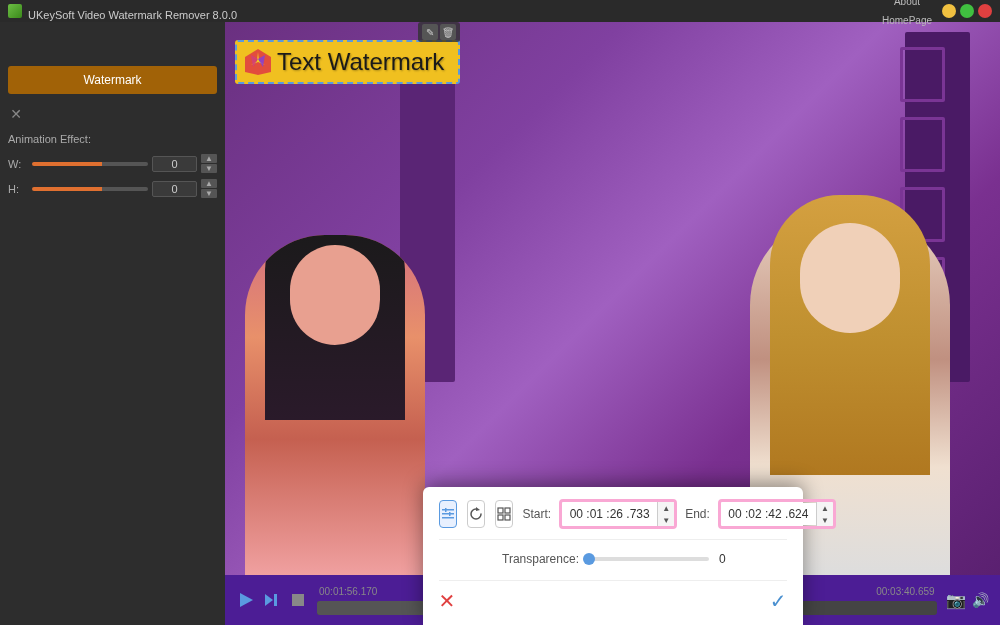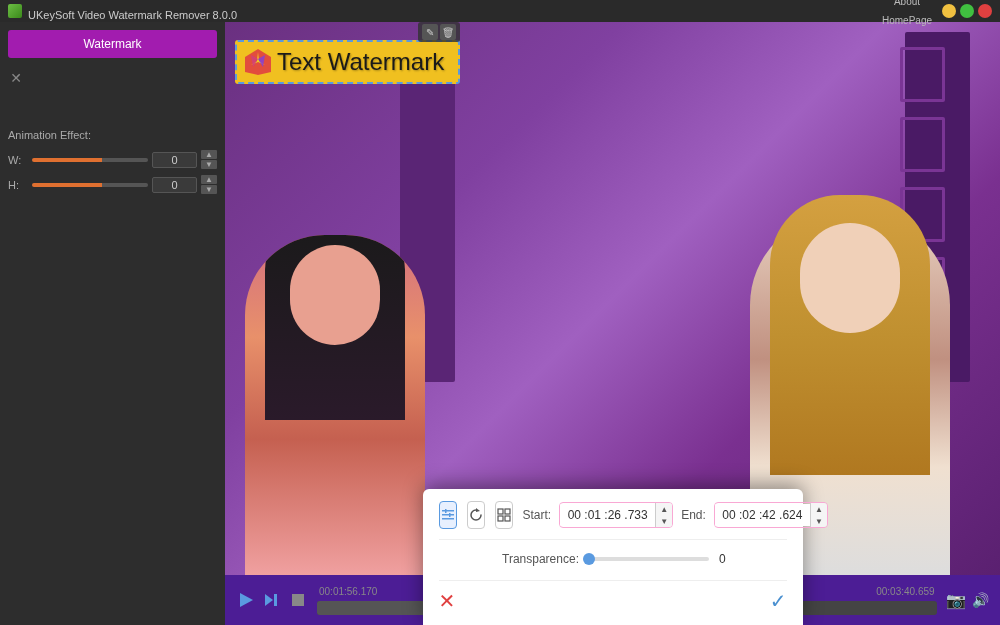--- a/index.html
+++ b/index.html
@@ -96,22 +96,23 @@
       flex: 1;
       height: 28px;
       border: none;
       border-radius: 3px;
       font-size: 12px;
       cursor: pointer;
       color: #aaa;
       background: #3a3a3a;
     }
     .sidebar-tab.active {
-      background: #a21caf;
+      background: #a16207;
       color: white;
+      margin-top: 36px;
     }
 
     .sidebar-close-row {
       display: flex;
       align-items: center;
       padding: 2px 0;
     }
     .close-icon-btn {
       width: 16px;
       height: 16px;
@@ -128,21 +129,20 @@
     .sidebar-row {
       display: flex;
       align-items: center;
       gap: 6px;
       padding: 3px 0;
     }
     .sidebar-label {
       color: #aaa;
       font-size: 11px;
       white-space: nowrap;
-      margin-top: 32px;
     }
     .sidebar-slider {
       flex: 1;
       height: 4px;
       background: linear-gradient(to right, #e07030 60%, #555 60%);
       border-radius: 2px;
       position: relative;
     }
 
     .dropdown-select {
@@ -480,21 +480,21 @@
       gap: 8px;
     }
     .time-label {
       font-size: 12px;
       color: #555;
       font-weight: normal;
     }
     .time-input-group {
       display: flex;
       align-items: center;
-      border: 1px solid #f9a8d4;
+      border: 3px solid #f9a8d4;
       border-radius: 4px;
       overflow: hidden;
     }
     .time-input {
       border: none;
       outline: none;
       padding: 4px 6px;
       font-size: 12px;
       color: #333;
       width: 95px;

